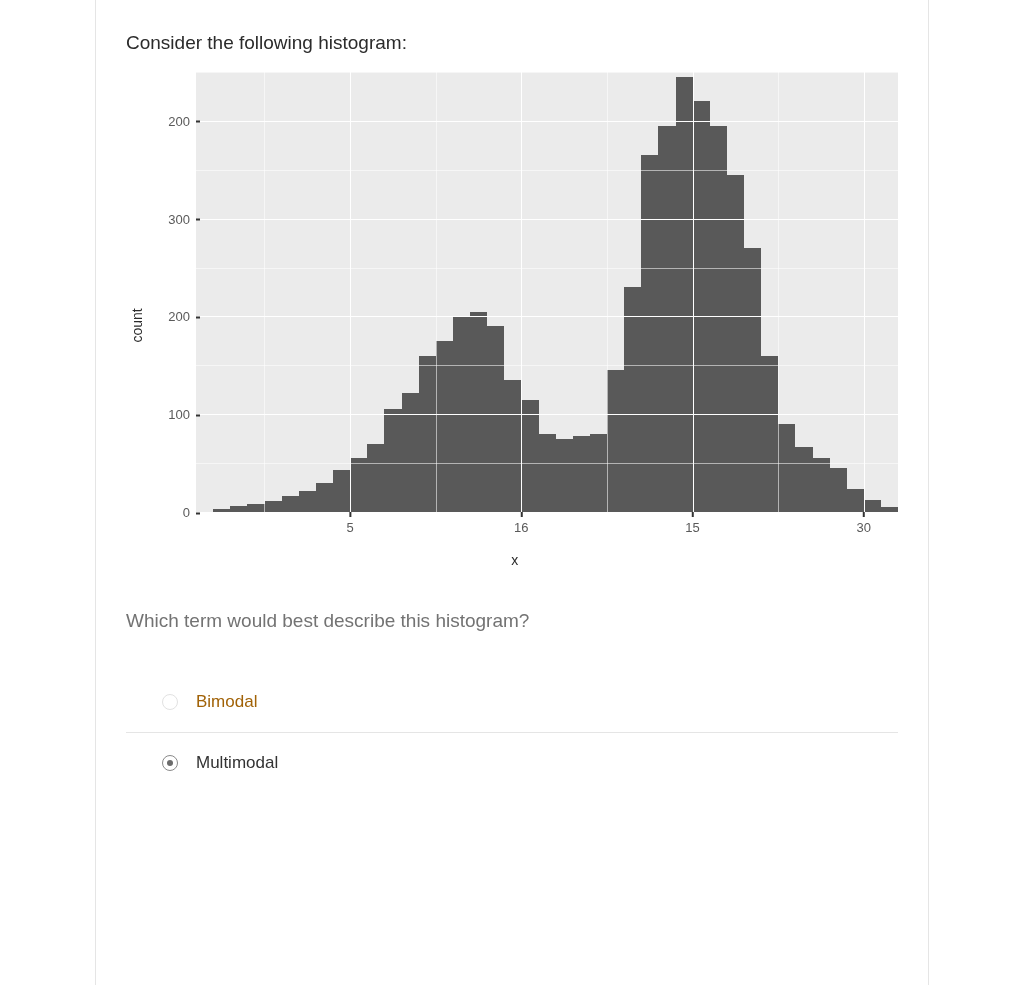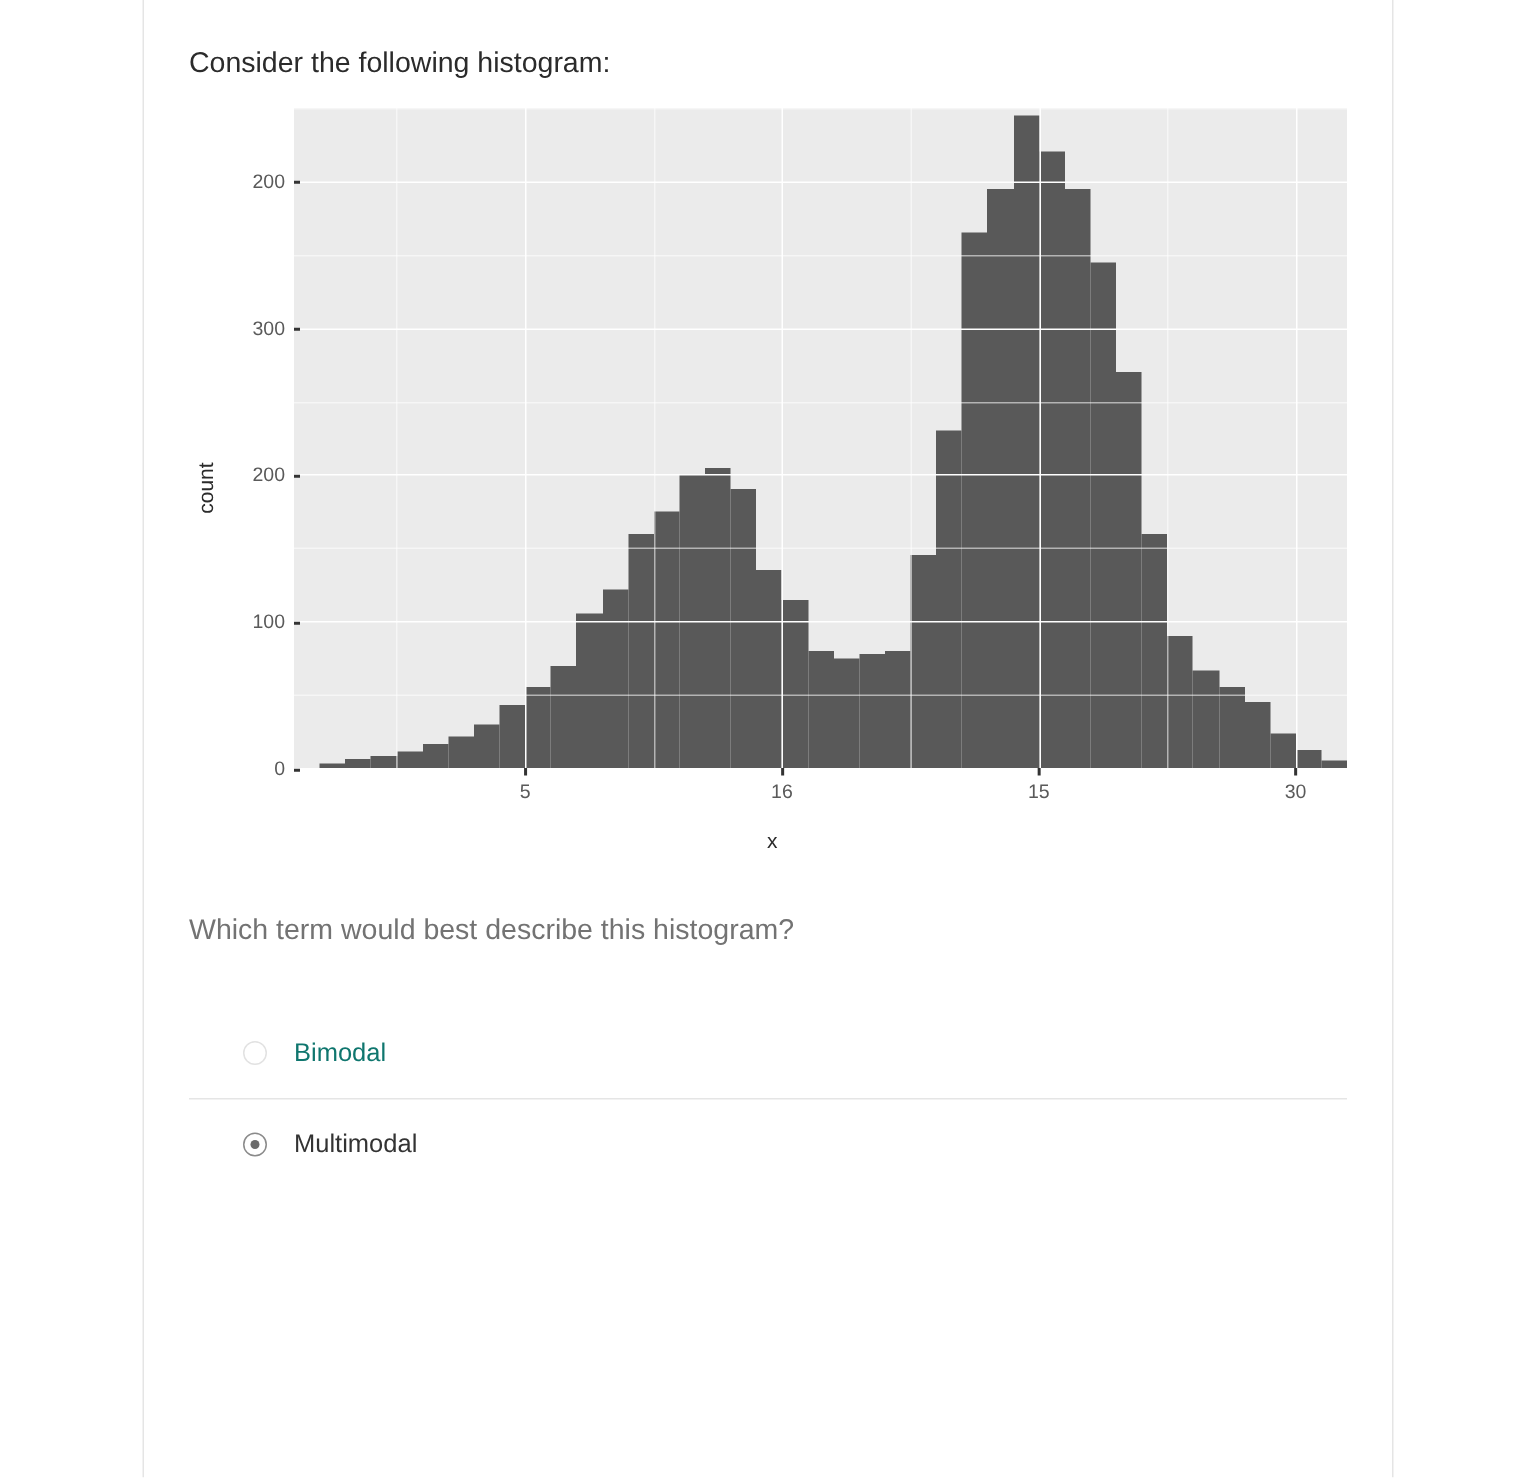--- a/index.html
+++ b/index.html
@@ -141,21 +141,21 @@
   }
   .option.selected .radio::after {
     content:"";
     position:absolute;
     left:50%; top:50%;
     width:6px; height:6px;
     background:#6b6b6b;
     border-radius:50%;
     transform:translate(-50%,-50%);
   }
-  .option.faded { color: #0f766e; text-align: center; }
+  .option.faded { color: #a16207; text-align: center; }
   .option.faded .radio { border-color: #e2e2e2; }
   .option.normal { color: #333; }
 </style>
 </head>
 <body>
 
 <div class="card">
   <div class="card-inner">
 
     <p class="prompt">Consider the following histogram:</p>

